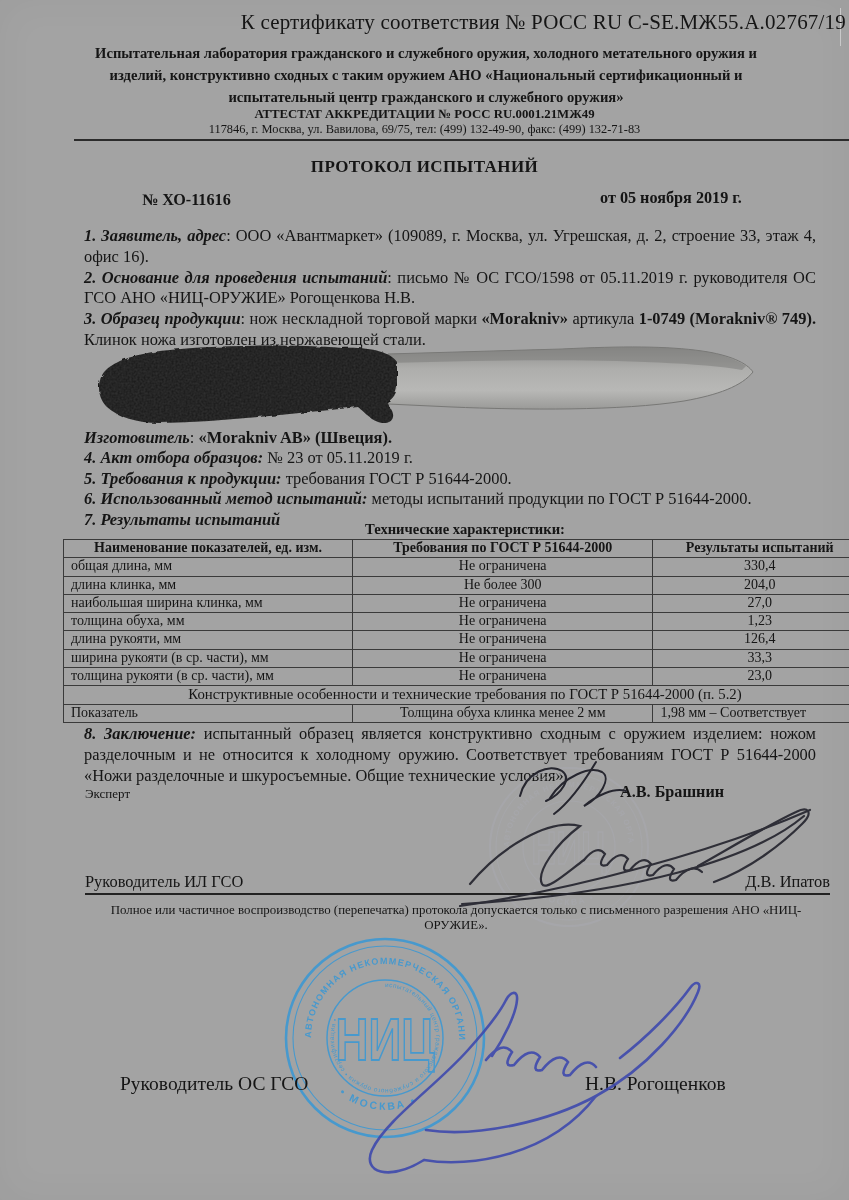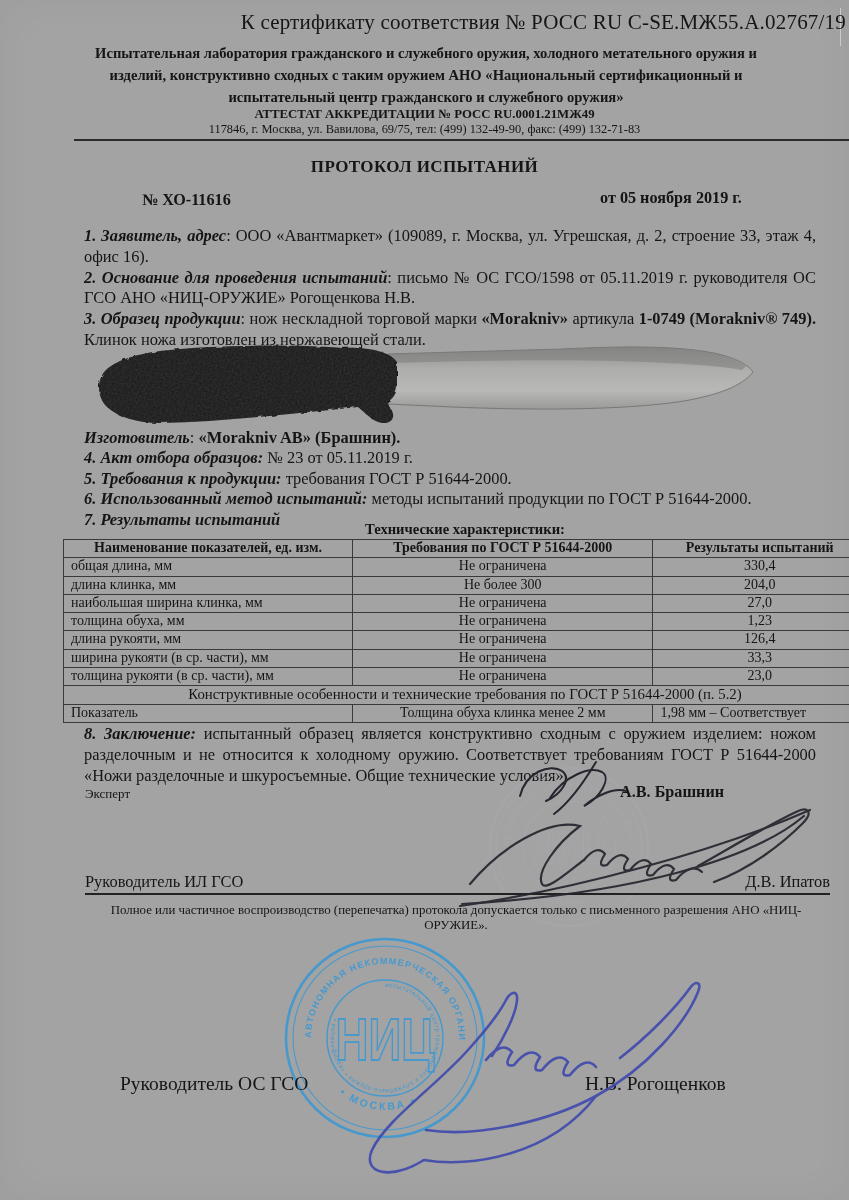--- a/index.html
+++ b/index.html
@@ -96,21 +96,21 @@
       <path fill="#7d7d7b" opacity="0.55" d="M296,17 L470,12 C530,9 575,9 610,14 C630,17 645,23 654,29 L650,33 C600,24 480,22 380,24 L296,26 Z"></path>
 
       <g filter="url(#rough)">
         <path fill="#171717" d="M14,33 C4,43 5,60 15,70 C26,80 45,86 68,86 C125,85 185,78 238,73 L266,70 C274,76 279,84 290,86 C300,87 304,80 299,72 L295,65 C301,62 305,56 305,49 L305,25 C298,15 278,10 250,11 C195,7 115,8 68,14 C40,18 24,24 14,33 Z"></path>
       </g>
       <path filter="url(#grain)" fill="#3a3a3a" d="M14,33 C4,43 5,60 15,70 C26,80 45,86 68,86 C125,85 185,78 238,73 L266,70 C274,76 279,84 290,86 C300,87 304,80 299,72 L295,65 C301,62 305,56 305,49 L305,25 C298,15 278,10 250,11 C195,7 115,8 68,14 C40,18 24,24 14,33 Z"></path>
     </svg>
   </div>
 
   <div class="body-b">
-    <p><span class="bi">Изготовитель</span><span>: </span><span class="b">«Morakniv AB»</span><span class="b"> (Брашнин).</span></p>
+    <p><span class="bi">Изготовитель</span><span>: </span><span class="b">«Morakniv AB»</span><span class="b"> (Швеция).</span></p>
     <p><span class="bi">4. Акт отбора образцов:</span><span> № 23 от 05.11.2019 г.</span></p>
     <p><span class="bi">5. Требования к продукции:</span><span> требования ГОСТ Р 51644-2000.</span></p>
     <p><span class="bi">6. Использованный метод испытаний:</span><span> методы испытаний продукции по ГОСТ Р 51644-2000.</span></p>
     <p><span class="bi">7. Результаты испытаний</span></p>
   </div>
 
   <div class="tbl-block">
     <div class="tbl-title">Технические характеристики:</div>
     <table class="specs">
       <colgroup>

